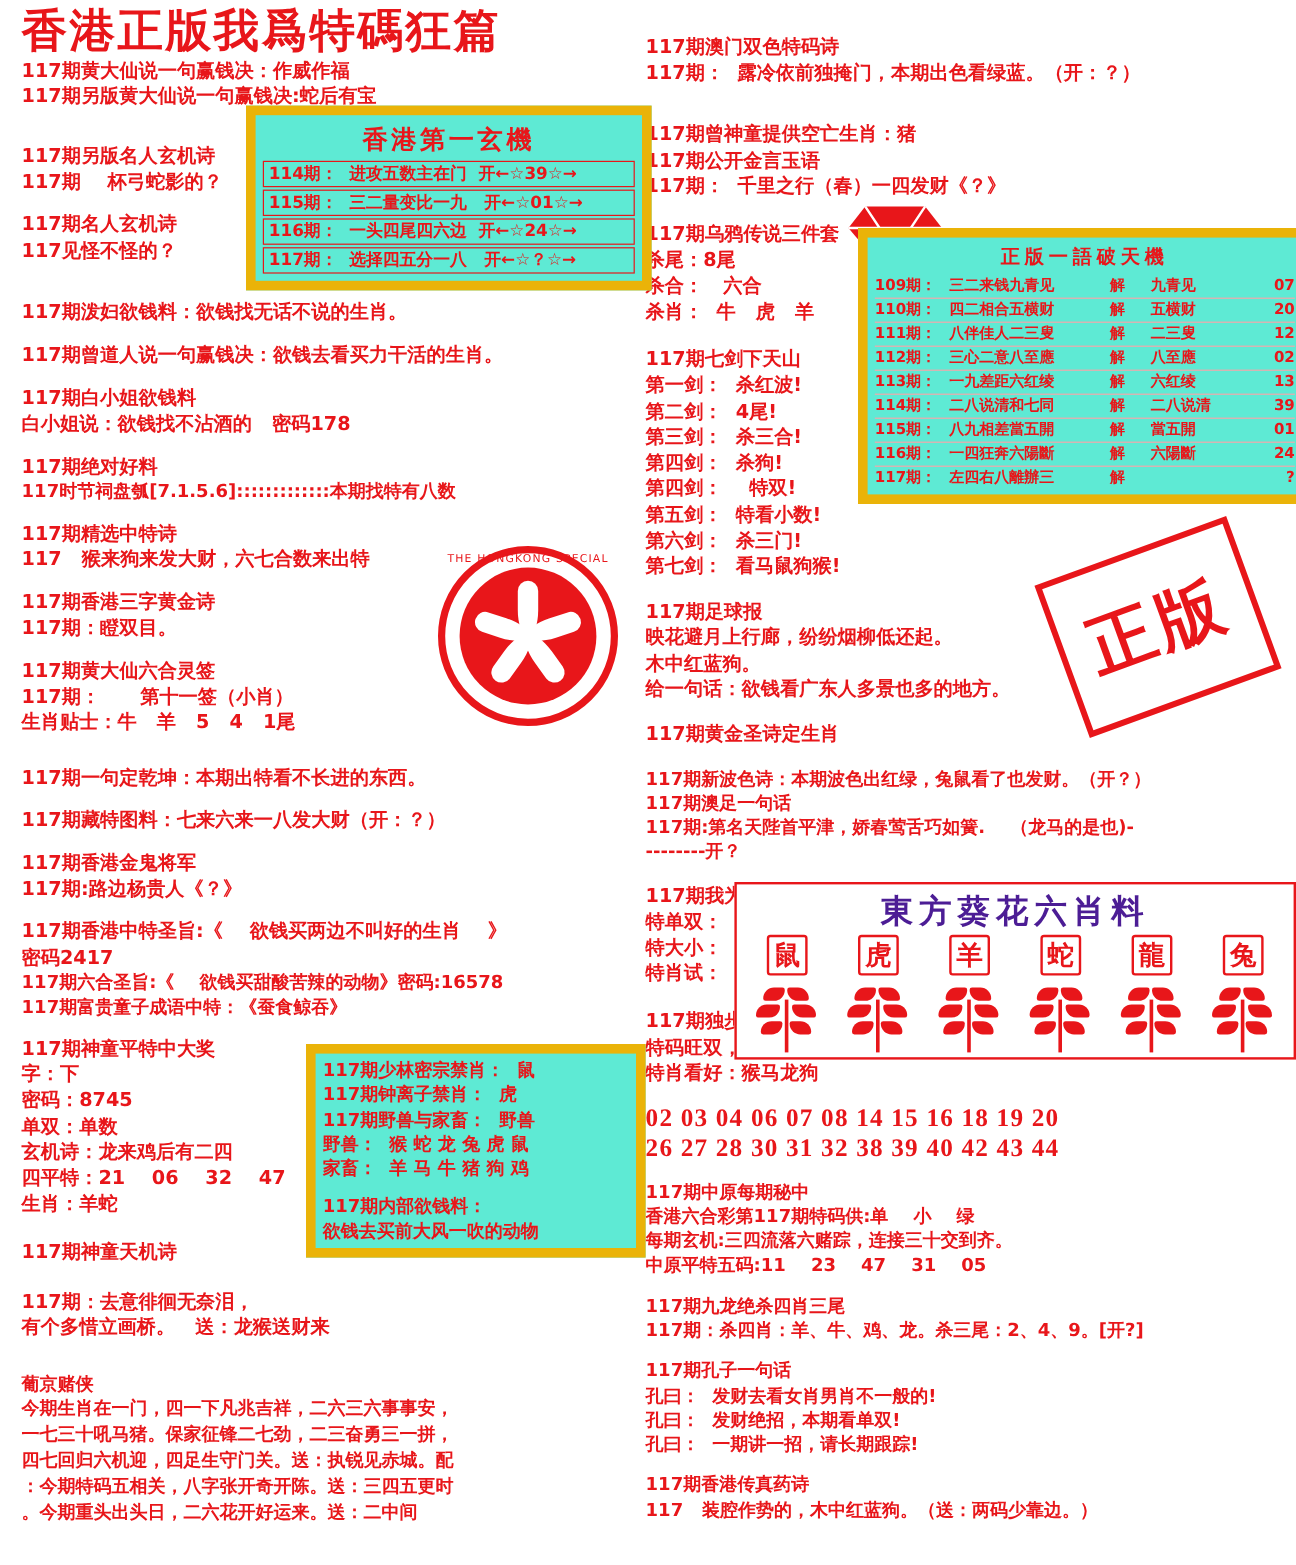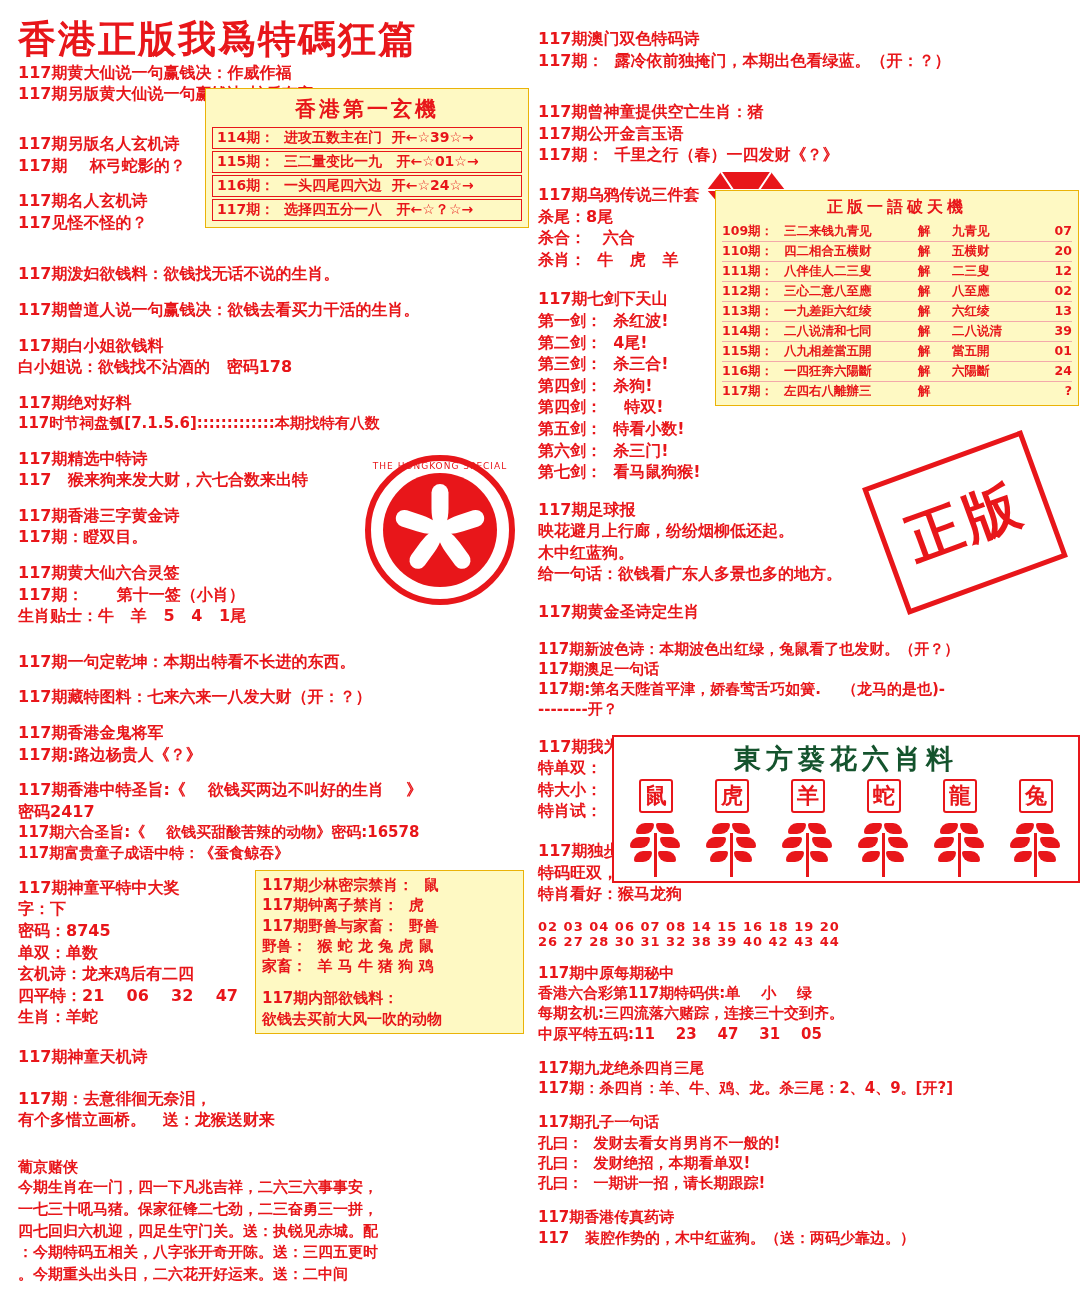--- a/index.html
+++ b/index.html
@@ -9,65 +9,65 @@
     color:#e8161a;
     position:relative;
     overflow:hidden;
   }
   .page{position:relative;width:1080px;height:1304px;}
   .col{position:absolute;top:0;}
   .colL{left:18px;width:520px;}
   .colR{left:538px;width:530px;}
 
   h1.title{
-    margin:0;padding:20px 0 2px 0;
+    margin:0;padding:6px 0 2px 0;
     font-size:38px;font-weight:bold;letter-spacing:2px;
     color:#e8161a;line-height:1.05;
   }
   .blk{margin:0 0 14px 0;}
   .ln{font-size:16px;line-height:1.35;font-weight:bold;white-space:pre-wrap;}
   .ln.sm{font-size:15px;}
 
   
-  .box{border:1px solid #eab308;padding:4px 6px;background:#fef9c3;}
+  .box{border:8px solid #eab308;padding:4px 6px;background:#5eead4;}
   .box .bt{font-size:21px;font-weight:bold;text-align:center;letter-spacing:3px;margin:2px 0 4px;}
   .box .row{font-size:14px;font-weight:bold;border:1px solid #e8161a;margin:2px 0;padding:1px 4px;white-space:pre;}
 
   
   #box1{position:absolute;left:205px;top:88px;width:310px;}
   
   #box2{position:absolute;left:255px;top:870px;width:255px;}
   #box2 .ln{font-size:15px;}
   
   #box3{position:absolute;left:715px;top:190px;width:350px;}
   #box3 .hdr{font-size:16px;font-weight:bold;text-align:center;letter-spacing:4px;margin:2px 0 4px;}
   #box3 .r{display:flex;font-size:12.5px;font-weight:bold;border-bottom:1px solid #f3a9ab;padding:1px 0;}
   #box3 .r span:nth-child(1){width:62px;}
   #box3 .r span:nth-child(2){flex:1;}
   #box3 .r span:nth-child(3){width:34px;}
   #box3 .r span:nth-child(4){flex:0 0 86px;}
   #box3 .r span:nth-child(5){width:34px;text-align:right;}
 
   
   #box4{position:absolute;left:612px;top:735px;width:456px;border:2px solid #e8161a;background:#fff;padding:4px;}
-  #box4 .t4{font-size:27px;font-weight:bold;text-align:center;letter-spacing:5px;color:#14532d;}
+  #box4 .t4{font-size:27px;font-weight:bold;text-align:center;letter-spacing:5px;color:#4c1d95;}
   #box4 .zod{display:flex;justify-content:space-around;margin:2px 0 0;}
   #box4 .zod span{font-size:22px;font-weight:bold;border:2px solid #e8161a;border-radius:3px;padding:0 4px;}
   #box4 .flowers{display:flex;justify-content:space-around;align-items:flex-end;height:64px;}
   #box4 .fl{width:60px;height:62px;position:relative;}
   #box4 .fl i{position:absolute;background:#e8161a;display:block;}
   #box4 .stem{left:28px;top:18px;width:3px;height:44px;}
   #box4 .p1{left:10px;top:8px;width:18px;height:11px;border-radius:9px 2px 9px 2px;}
   #box4 .p2{left:30px;top:8px;width:18px;height:11px;border-radius:2px 9px 2px 9px;}
   #box4 .p3{left:4px;top:22px;width:20px;height:11px;border-radius:9px 2px 9px 2px;}
   #box4 .p4{left:34px;top:22px;width:20px;height:11px;border-radius:2px 9px 2px 9px;}
   #box4 .p5{left:8px;top:36px;width:18px;height:11px;border-radius:9px 2px 9px 2px;}
   #box4 .p6{left:32px;top:36px;width:18px;height:11px;border-radius:2px 9px 2px 9px;}
 
-  .numrow{font-size:13px;font-weight:bold;letter-spacing:1px;}
+  .numrow{font-size:21px;font-weight:bold;letter-spacing:1px;font-family:Liberation Serif, serif;}
 
   
   #emblem{position:absolute;left:365px;top:455px;width:150px;height:150px;}
   #emblem .ring{position:absolute;inset:0;border:6px solid #e8161a;border-radius:50%;}
   #emblem .inner{position:absolute;left:18px;top:18px;right:18px;bottom:18px;background:#e8161a;border-radius:50%;}
   #emblem .pet{position:absolute;left:50%;top:50%;width:17px;height:46px;background:#fff;border-radius:9px 9px 50% 50%;transform-origin:50% 100%;}
   #emblem .ctxt{position:absolute;left:0;top:6px;width:100%;text-align:center;font-size:9px;letter-spacing:1px;color:#e8161a;}
 
   
   #diamond{position:absolute;left:705px;top:168px;width:82px;height:70px;}

